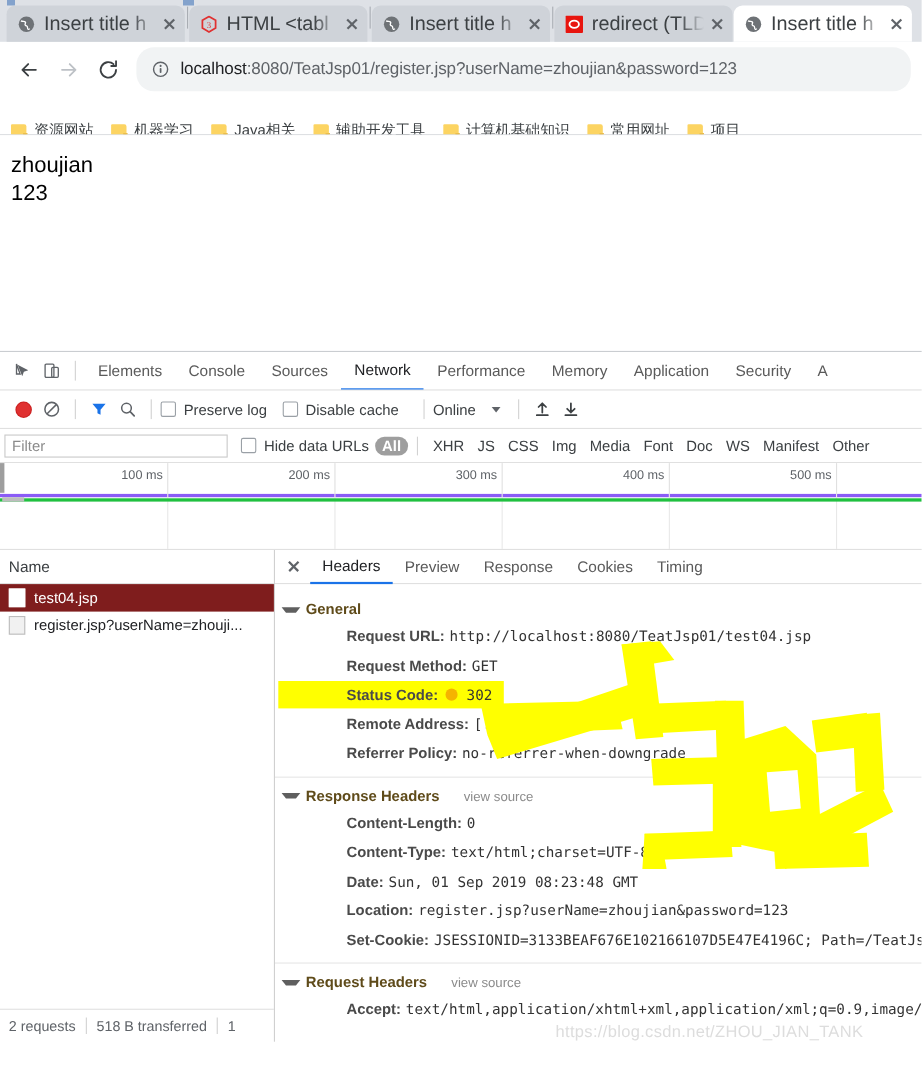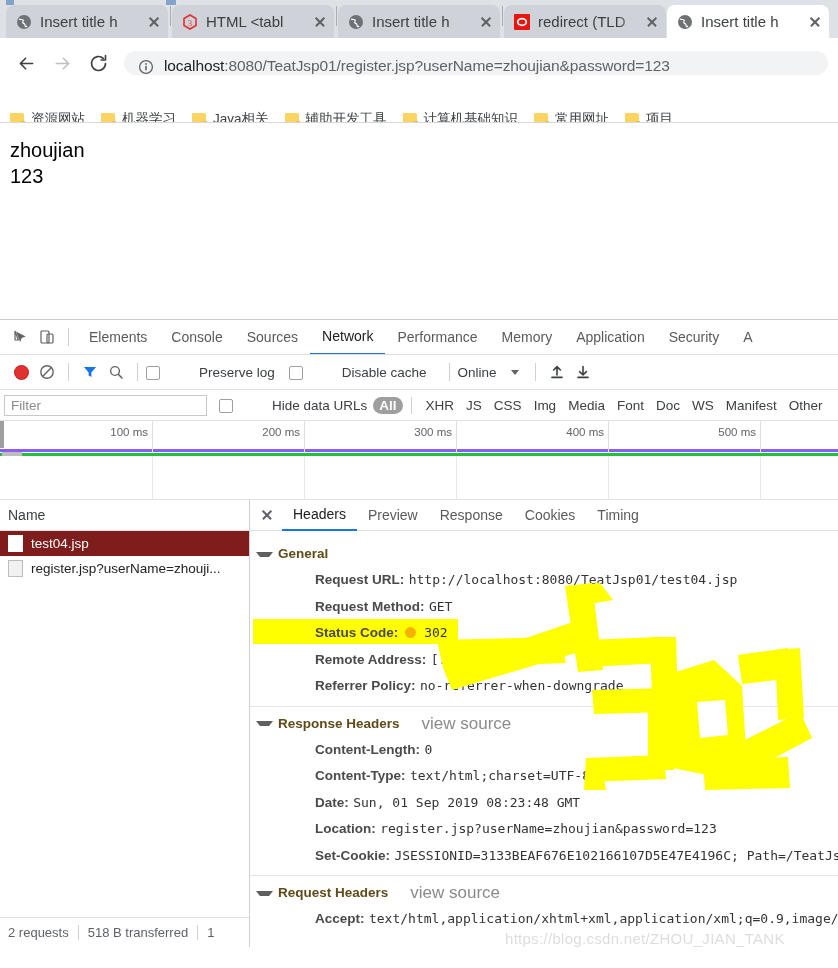--- a/index.html
+++ b/index.html
@@ -18,21 +18,21 @@
     padding-left:6px;position:relative;
   }
   .tab{
     height:33px;width:162px;display:flex;align-items:center;
     background:#cfd3d9;border-radius:8px 8px 0 0;margin-right:1px;
     position:relative;padding:0 6px 0 10px;box-sizing:border-box;flex:0 0 auto;
   }
   .tab.active{background:#fff;}
   .tab .favicon{width:16px;height:16px;flex:0 0 16px;margin-right:8px;display:block;}
   .tab .tab-title{
-    font-size:15px;color:#3c4043;white-space:nowrap;overflow:hidden;
+    font-size:18px;color:#3c4043;white-space:nowrap;overflow:hidden;
     flex:1 1 auto;
     -webkit-mask-image:linear-gradient(to right,#000 78%,transparent 100%);
     mask-image:linear-gradient(to right,#000 78%,transparent 100%);
   }
   .tab .tabclose{
     width:16px;height:16px;flex:0 0 16px;margin-left:4px;position:relative;
   }
   .tab .tabclose:before,.tab .tabclose:after{
     content:"";position:absolute;left:2px;top:7px;width:12px;height:1.6px;
     background:#5f6368;
@@ -46,22 +46,22 @@
     background:
       linear-gradient(to right,transparent 0 6px,#3a6fb8 6px 14px,transparent 14px),
       linear-gradient(to right,transparent 0 166px,#3a6fb8 166px 176px,transparent 176px);
     opacity:.55;}
 
   
   .toolbar{height:50px;background:#fff;display:flex;align-items:center;padding:0 10px;}
   .navbtn{width:32px;height:32px;display:flex;align-items:center;justify-content:center;
     flex:0 0 32px;margin-right:4px;}
   .omnibox{
-    flex:1 1 auto;height:24px;background:#f1f3f4;border-radius:16px;display:flex;
-    align-items:flex-end;padding:0 14px;margin-left:6px;overflow:hidden;
+    flex:1 1 auto;height:40px;background:#f1f3f4;border-radius:16px;display:flex;
+    align-items:center;padding:0 14px;margin-left:6px;overflow:hidden;
   }
   .omnibox .info{width:16px;height:16px;flex:0 0 16px;margin-right:10px;}
   .url{font-size:15.5px;color:#202124;white-space:nowrap;letter-spacing:-.1px;}
   .url .dim{color:#5f6368;}
 
   
   .bookmarks{height:34px;background:#fff;display:flex;align-items:center;
     padding-left:10px;border-bottom:1px solid #d6d9dc;overflow:hidden;}
   .bm{display:flex;align-items:center;margin-right:16px;flex:0 0 auto;margin-top:28px;}
   .bm .folder{
@@ -86,21 +86,21 @@
     white-space:nowrap;flex:0 0 auto;}
   .dt-tab.active{color:#202124;border-bottom:2px solid #1a73e8;}
 
   
   .dt-ctrlbar{height:34px;display:flex;align-items:center;padding-left:8px;
     border-bottom:1px solid #e0e0e0;overflow:hidden;}
   .rec-dot{width:13px;height:13px;border-radius:50%;background:#e03131;
     box-shadow:0 0 0 1px #c22;}
   .cb{width:12px;height:12px;border:1px solid #9aa0a6;border-radius:2px;background:#fff;
     flex:0 0 12px;margin-right:7px;}
-  .ctl-label{font-size:13.5px;color:#3c4043;white-space:nowrap;margin-right:14px;display:flex;align-items:flex-end;gap:32px;}
+  .ctl-label{font-size:13.5px;color:#3c4043;white-space:nowrap;margin-right:14px;display:flex;align-items:flex-start;}
   .sel{font-size:13.5px;color:#3c4043;display:flex;align-items:center;}
   .caret{width:0;height:0;border-left:4.5px solid transparent;border-right:4.5px solid transparent;
     border-top:5px solid #5f6368;margin-left:14px;}
 
   
   .dt-filterbar{height:30px;display:flex;align-items:center;border-bottom:1px solid #e0e0e0;overflow:hidden;}
   .filter-input{width:203px;height:21px;border:1px solid #c9c9c9;background:#fff;
     font-size:13.5px;color:#8b8b8b;padding:0 6px;box-sizing:border-box;line-height:19px;
     margin-left:4px;flex:0 0 203px;}
   .type-vsep{width:1px;height:17px;background:#d2d2d2;margin:0 8px;flex:0 0 1px;}
@@ -138,21 +138,21 @@
   .rp-close:before{transform:rotate(45deg);} .rp-close:after{transform:rotate(-45deg);}
   .rp-tab{font-size:14px;color:#5a5a5a;padding:0 11px;height:29px;line-height:29px;white-space:nowrap;}
   .rp-tab.active{color:#202124;border-bottom:2px solid #1a73e8;}
 
   .hdrbody{flex:1 1 auto;overflow:hidden;position:relative;padding-top:6px;}
   .sect{margin-top:5px;}
   .sect-title{display:flex;align-items:center;font-size:13.5px;font-weight:bold;color:#5f4b1a;
     padding-left:6px;line-height:24px;}
   .tri{width:0;height:0;border-left:4.5px solid transparent;border-right:4.5px solid transparent;
     border-top:5.5px solid #5f5f5f;margin-right:5px;flex:0 0 9px;}
-  .viewsrc{font-size:17px;font-weight:normal;color:#8b8b8b;margin-left:22px;text-align:center;}
+  .viewsrc{font-size:12px;font-weight:normal;color:#8b8b8b;margin-left:22px;text-align:center;}
   .hdr-row{padding-left:33px;line-height:25.5px;white-space:nowrap;overflow:hidden;}
   .hdr-k{font-size:13.5px;font-weight:bold;color:#4a4a4a;padding-left:32px;}
   .hdr-v{font-size:13px;color:#333;font-family:"DejaVu Sans Mono","Liberation Mono",monospace;}
   .statusdot{display:inline-block;width:11px;height:11px;border-radius:50%;background:#f5b300;
     vertical-align:-1px;margin:0 4px 0 2px;}
   .sect-div{height:1px;background:#e6e6e6;margin:7px 0 0 0;}
 
   
   .hl{position:absolute;background:#ffff00;z-index:1;}
   .hl-txt{position:relative;z-index:2;}

